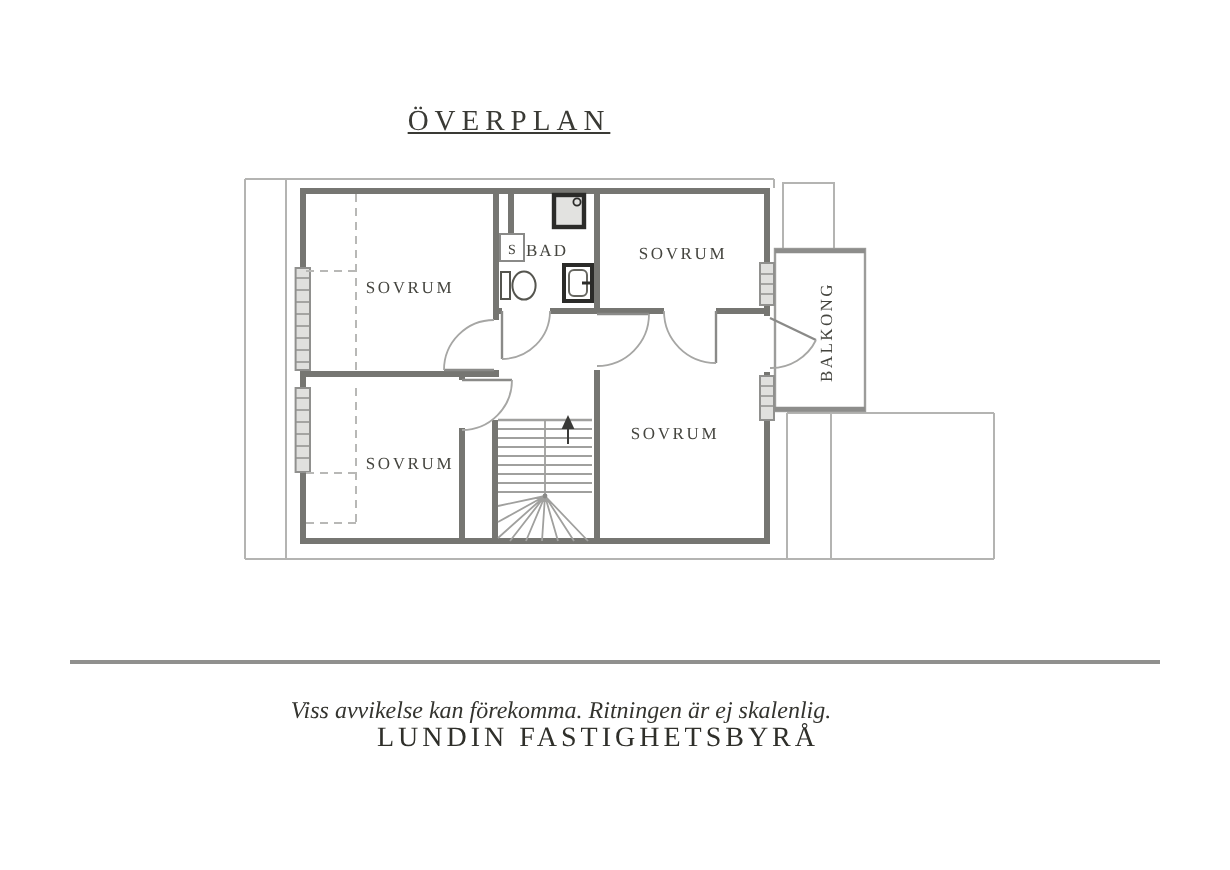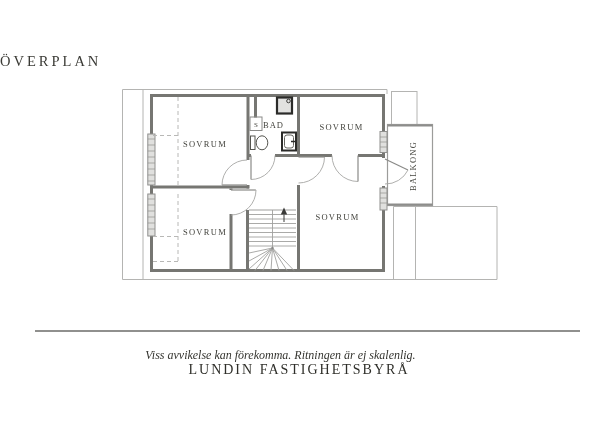--- a/index.html
+++ b/index.html
@@ -1,19 +1,19 @@
 <!DOCTYPE html>
 <html><head>
 <meta charset="utf-8">
 <style>
   html,body{margin:0;padding:0;background:#ffffff;}
   #page{position:relative;width:615px;height:435px;background:#ffffff;overflow:hidden;
         font-family:"Liberation Serif","DejaVu Serif",serif;}
-  #plan-title{position:absolute;top:53px;left:0;width:509px;
-        font-size:14.5px;letter-spacing:3px;color:#3a3a35;}
+  #plan-title{position:absolute;top:53px;left:0;width:509px;text-align:center;
+        font-size:14.5px;letter-spacing:3px;color:#3a3a35;text-decoration:underline;}
   #plan-svg{position:absolute;top:0;left:0;}
   #footer-rule{position:absolute;top:330px;left:35px;width:545px;border-top:2px solid #90908e;height:0;}
   #footer-disclaimer{position:absolute;top:348px;left:0;width:561px;text-align:center;
         font-style:italic;font-size:12px;color:#34342f;}
   #footer-company{position:absolute;top:362px;left:0;width:598px;text-align:center;
         font-size:14px;letter-spacing:2px;color:#2f2f2a;}
   text{font-family:"Liberation Serif","DejaVu Serif",serif;fill:#45453f;}
 </style>
 </head>
 <body>

